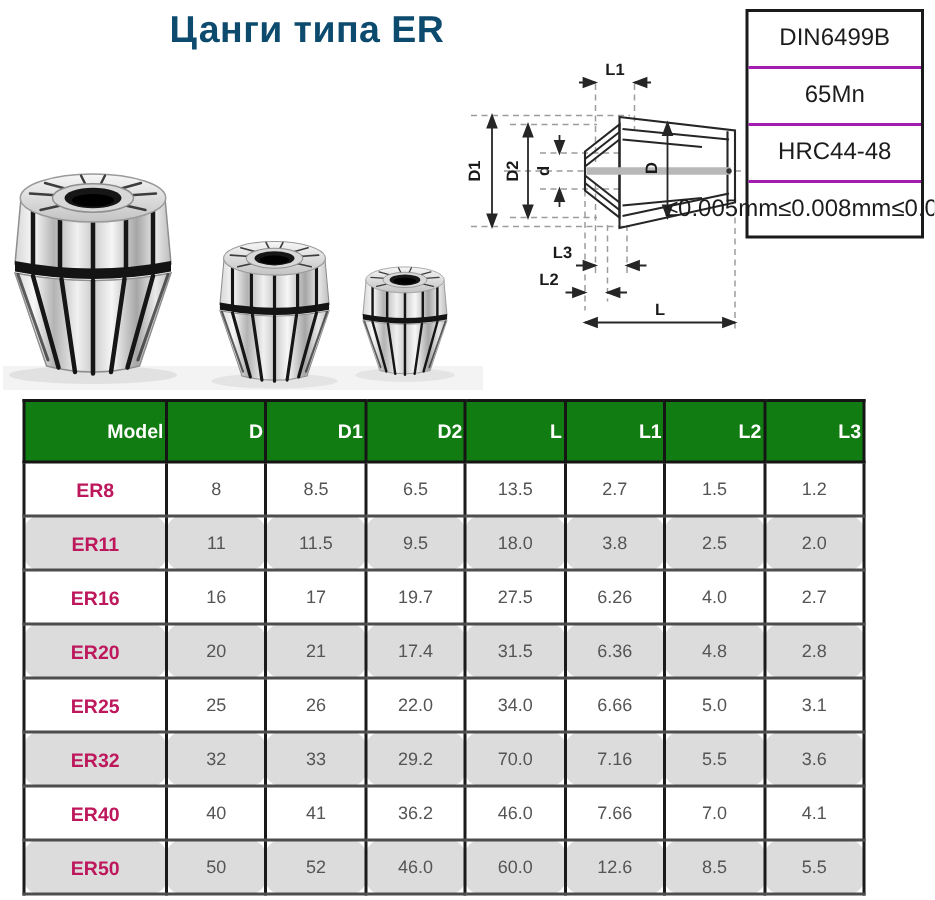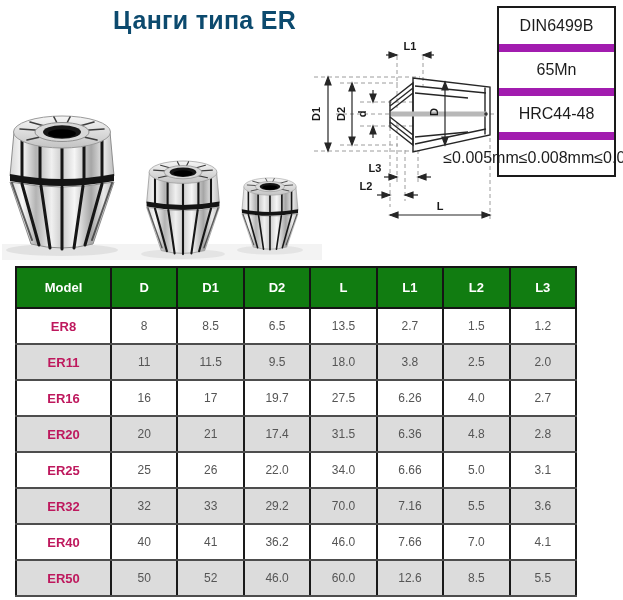--- a/index.html
+++ b/index.html
@@ -12,47 +12,47 @@
     position:absolute;left:113px;top:6px;margin:0;
     font-size:25px;font-weight:bold;color:#0c4a6e;letter-spacing:.3px;
   }
   
   .spec-box{
     position:absolute;left:497px;top:6px;width:119px;
     border:2px solid #1a1a1a;background:#fff;box-sizing:border-box;
   }
   .spec-cell{
     display:flex;align-items:center;justify-content:center;
-    border-bottom:8px solid #a21caf;
+    border-bottom:2px solid #a21caf;
     font-size:16px;color:#1c1c1c;height:36px;
   }
   .spec-cell:last-child{border-bottom:none;height:auto;
     flex-direction:row;align-items:center;justify-content:center;padding:5px 0;}
   .spec-cell .tol-line{line-height:25px;font-size:16px;color:#1c1c1c;}
   
   .photo-svg{position:absolute;left:2px;top:98px;}
   .diagram-svg{position:absolute;left:300px;top:22px;}
   .diagram-svg text{font-family:"Liberation Sans",sans-serif;font-size:11px;font-weight:bold;fill:#1a1a1a;}
   
   .spec-table{
     position:absolute;left:15px;top:266px;width:562px;
     border-collapse:collapse;table-layout:fixed;
     border:2px solid #111;
   }
   .spec-table th{
     background:#117c11;color:#ffffff;font-size:13px;font-weight:bold;
-    height:37px;border:2px solid #151515;text-align:center;
+    height:37px;border:2px solid #151515;text-align:right;
   }
   .spec-table td{
     height:32px;border-top:2px solid #4d4d4d;border-bottom:2px solid #4d4d4d;
     border-left:2px solid #1a1a1a;border-right:2px solid #1a1a1a;
     text-align:center;font-size:12px;color:#555;background:#fff;
   }
   .spec-table td.model{font-size:13px;font-weight:bold;color:#be185d;}
-  .spec-table tr.alt td{background:#dcdcdc;}
+  .spec-table tr.alt td{background:#dcdcdc;border-radius:10px;}
 </style>
 </head>
 <body>
 
 <div id="stage">
 
   <h1 class="page-title">Цанги типа ER</h1>
 
   <svg class="photo-svg" width="320" height="167" viewBox="0 0 320 167">
     <defs>

